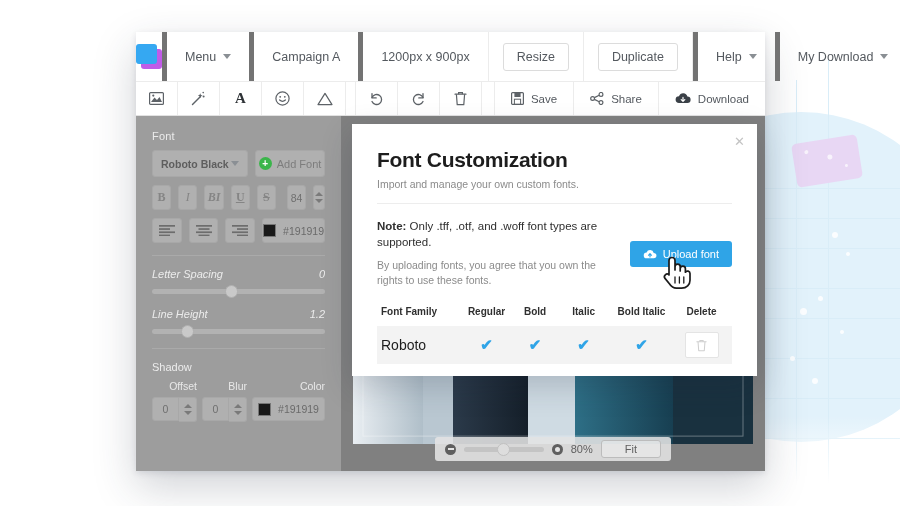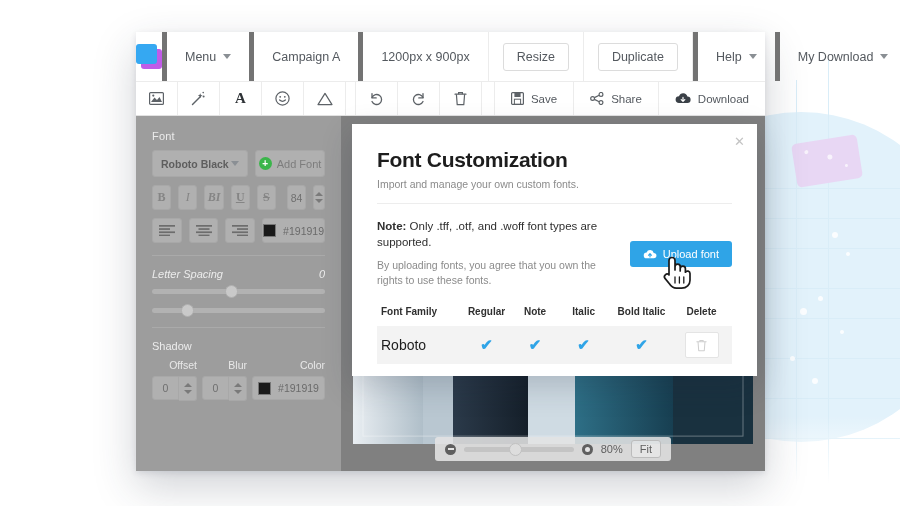--- a/index.html
+++ b/index.html
@@ -168,21 +168,21 @@
   .zcircle {
     width:11px;height:11px;border-radius:50%;background:#5f5f5f;
     display:flex;align-items:center;justify-content:center; flex:0 0 11px;
   }
   .zcircle.out::after{content:"";width:6px;height:1.5px;background:#e4e4e4;}
   .zcircle.in{background:#5f5f5f;position:relative;}
   .zcircle.in::after{content:"";width:5px;height:5px;border-radius:50%;background:#e4e4e4;}
   .ztrack { flex:1; height:5px; background:#c4c4c4; border-radius:3px; position:relative;}
   .zknob { position:absolute; left:41%; top:-4px; width:13px;height:13px;border-radius:50%;background:#ddd;border:1px solid #c0c0c0;}
   .zpct { font-size:11px; color:#5f5f5f; }
-  .zfit { border:1px solid #bcbcbc; border-radius:3px; padding:2px 8px; font-size:11px; color:#5f5f5f; background:rgba(255,255,255,.35);}
+  .zfit { border:1px solid #bcbcbc; border-radius:3px; padding:2px 23px; font-size:11px; color:#5f5f5f; background:rgba(255,255,255,.35);}
 
   
   .modal {
     position:absolute; left:352px; top:124px;
     width:405px; height:252px; background:#fff;
     box-shadow: 0 10px 30px rgba(30,40,60,.20);
   }
   .modal-close {
     position:absolute; right:12px; top:11px; font-size:13px; color:#c3c3c3; line-height:1;
   }
@@ -430,20 +430,24 @@
         <div class="divider"></div>
 
         <div class="slider-head">
           <span>Letter Spacing</span>
           <span>0</span>
         </div>
         <div class="slider-track">
           <span class="slider-knob" style="left:42%"></span>
         </div>
 
+        <div class="slider-head">
+          <span>Line Height</span>
+          <span>1.2</span>
+        </div>
         <div class="slider-track">
           <span class="slider-knob" style="left:17%"></span>
         </div>
 
         <div class="divider" style="margin:14px 0 12px 0"></div>
 
         <div class="shadow-head">Shadow</div>
         <div class="shadow-cols">
           <div>
             <div class="scol-lbl">Offset</div>
@@ -607,21 +611,21 @@
             <path d="M9 22 L9 7.5 a3 3 0 0 1 6 0 L15 17 l0-3.2 a2.6 2.6 0 0 1 5.2 0 L20.2 18 l0-2.2 a2.6 2.6 0 0 1 5.2 0 l0 3.4 a2.5 2.5 0 0 1 4.6 1.4 l0 6.6 c0 4.6-3.4 8-8.4 8 l-5.2 0 c-3.4 0-5.2-1.6-7-4.4 L5 25.4 a2.7 2.7 0 0 1 4-3.6 z" fill="#ffffff" stroke="#1b1b1b" stroke-width="1.7" stroke-linejoin="round"></path>
             <path d="M15 30 L15 24 M19.4 30 L19.4 24 M23.8 30 L23.8 24" stroke="#1b1b1b" stroke-width="1.3" stroke-linecap="round"></path>
           </svg>
         </div>
       </div>
 
       <div class="tbl">
         <div class="tbl-head">
           <span class="c-family">Font Family</span>
           <span class="c-chk">Regular</span>
-          <span class="c-chk">Note</span>
+          <span class="c-chk">Bold</span>
           <span class="c-chk">Italic</span>
           <span class="c-chk wide">Bold Italic</span>
           <span class="c-del">Delete</span>
         </div>
         <div class="tbl-row">
           <span class="c-family font-name">Roboto</span>
           <span class="c-chk check">✔</span>
           <span class="c-chk check">✔</span>
           <span class="c-chk check">✔</span>
           <span class="c-chk wide check">✔</span>

